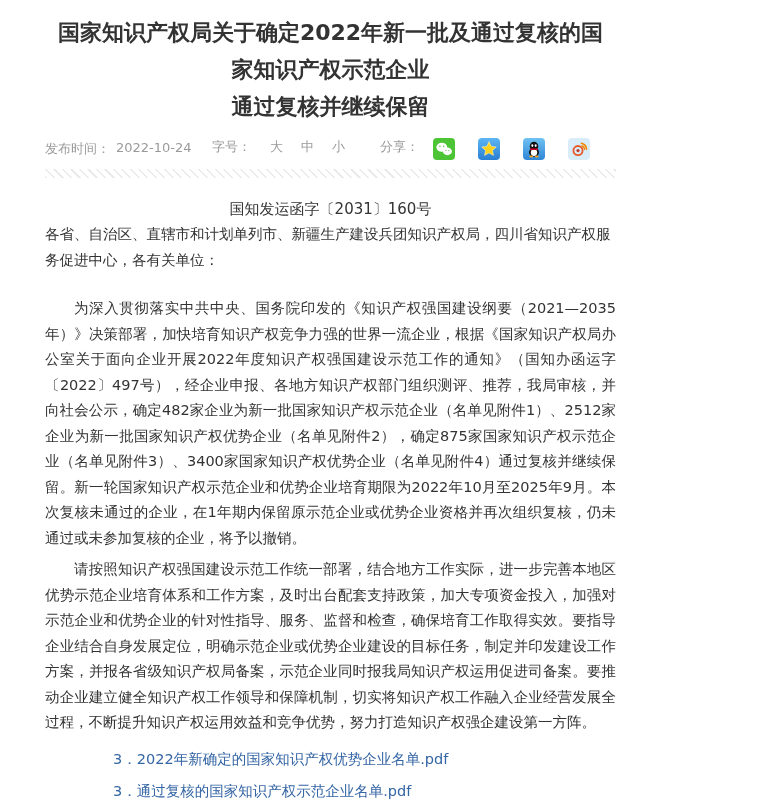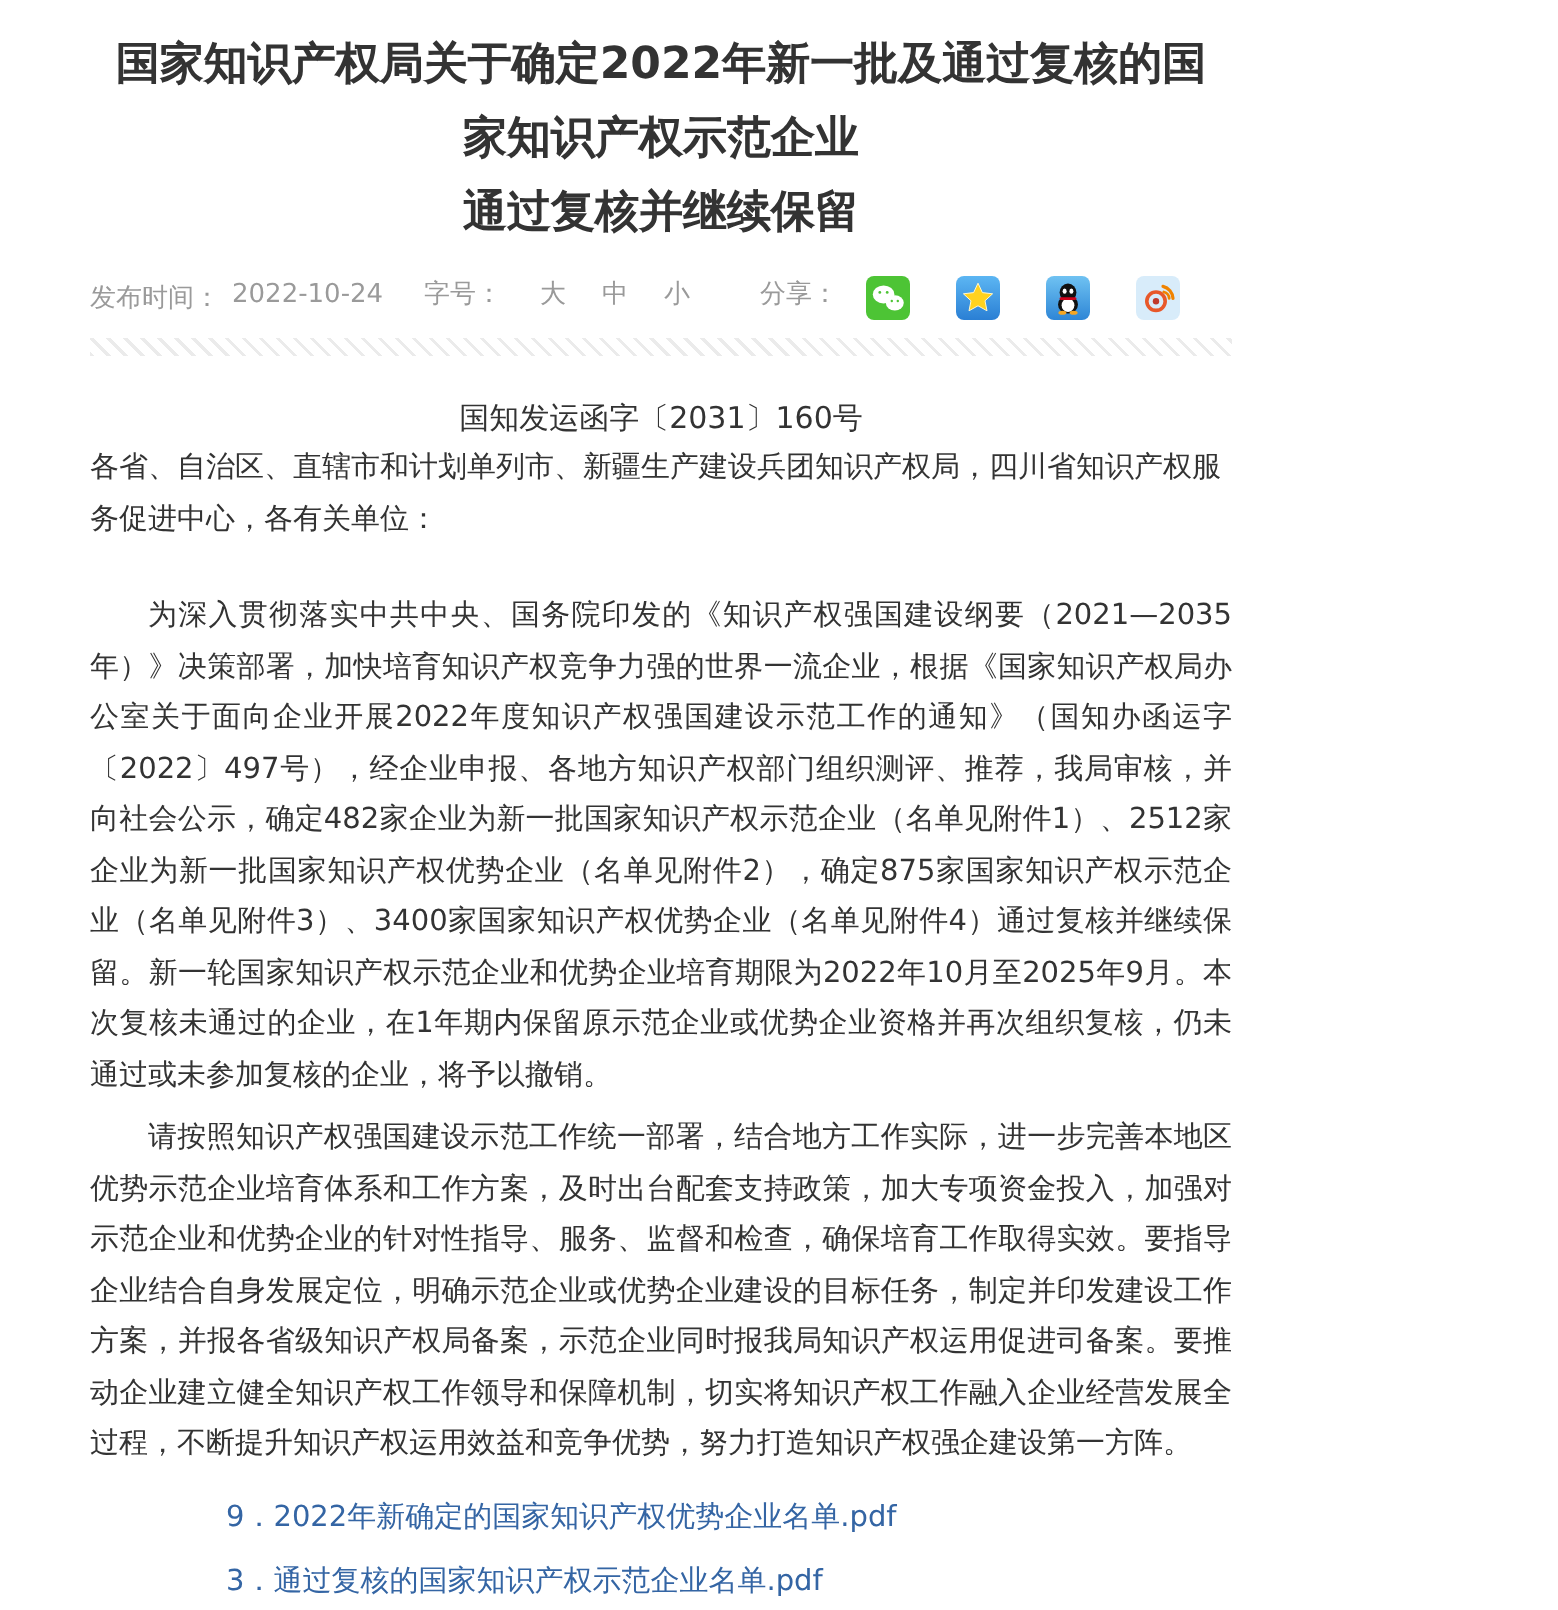--- a/index.html
+++ b/index.html
@@ -136,21 +136,21 @@
 
   <div class="doc-number">国知发运函字〔2031〕160号</div>
 
   <div class="salutation">各省、自治区、直辖市和计划单列市、新疆生产建设兵团知识产权局，四川省知识产权服务促进中心，各有关单位：</div>
 
   <p class="para">为深入贯彻落实中共中央、国务院印发的《知识产权强国建设纲要（2021—2035年）》决策部署，加快培育知识产权竞争力强的世界一流企业，根据《国家知识产权局办公室关于面向企业开展2022年度知识产权强国建设示范工作的通知》（国知办函运字〔2022〕497号），经企业申报、各地方知识产权部门组织测评、推荐，我局审核，并向社会公示，确定482家企业为新一批国家知识产权示范企业（名单见附件1）、2512家企业为新一批国家知识产权优势企业（名单见附件2），确定875家国家知识产权示范企业（名单见附件3）、3400家国家知识产权优势企业（名单见附件4）通过复核并继续保留。新一轮国家知识产权示范企业和优势企业培育期限为2022年10月至2025年9月。本次复核未通过的企业，在1年期内保留原示范企业或优势企业资格并再次组织复核，仍未通过或未参加复核的企业，将予以撤销。</p>
   <p class="para">请按照知识产权强国建设示范工作统一部署，结合地方工作实际，进一步完善本地区优势示范企业培育体系和工作方案，及时出台配套支持政策，加大专项资金投入，加强对示范企业和优势企业的针对性指导、服务、监督和检查，确保培育工作取得实效。要指导企业结合自身发展定位，明确示范企业或优势企业建设的目标任务，制定并印发建设工作方案，并报各省级知识产权局备案，示范企业同时报我局知识产权运用促进司备案。要推动企业建立健全知识产权工作领导和保障机制，切实将知识产权工作融入企业经营发展全过程，不断提升知识产权运用效益和竞争优势，努力打造知识产权强企建设第一方阵。</p>
 
   <div class="attachments">
     <div class="att-row rest">
-      <a class="att-link">9．2022年新确定的国家知识产权优势企业名单.pdf</a>
+      <a class="att-link">3．2022年新确定的国家知识产权优势企业名单.pdf</a>
     </div>
     <div class="att-row rest">
       <a class="att-link">3．通过复核的国家知识产权示范企业名单.pdf</a>
     </div>
 
   </div>
 
 </div>
 
 </body></html>

